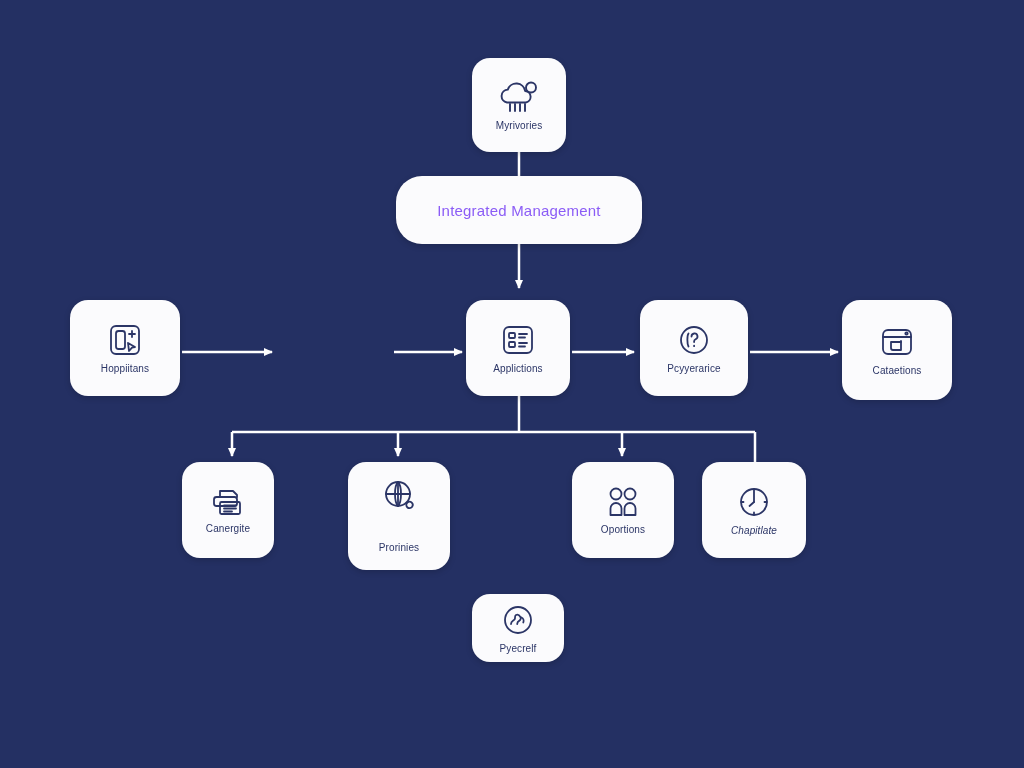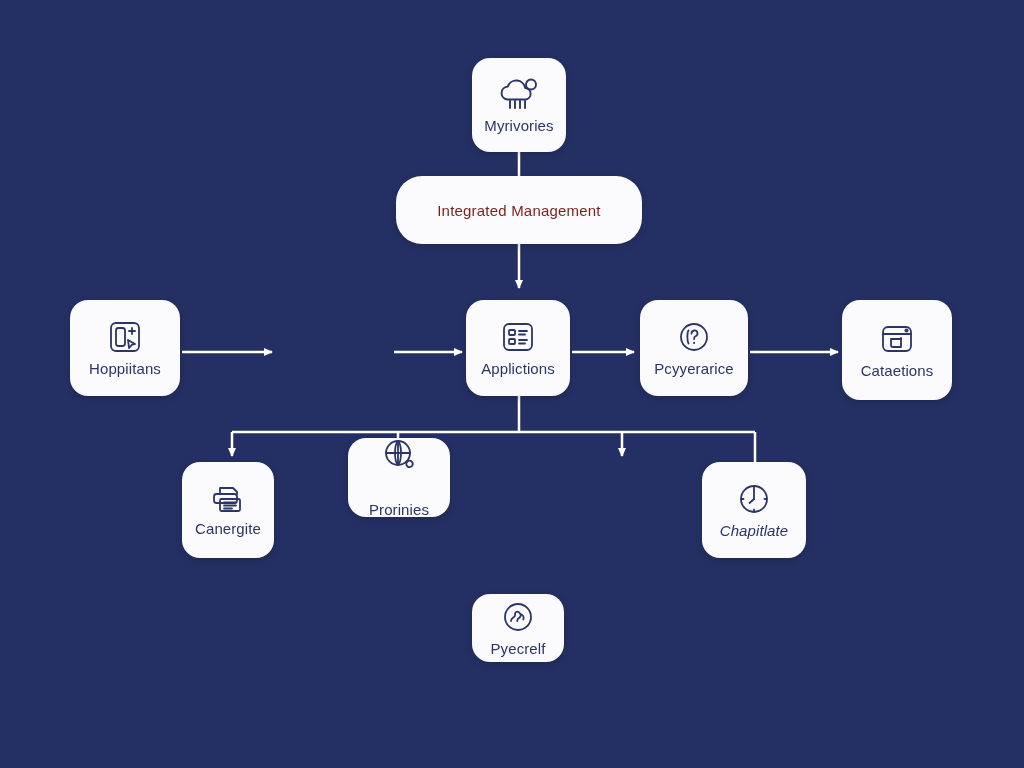--- a/index.html
+++ b/index.html
@@ -36,51 +36,51 @@
     justify-content: center;
     box-shadow: 0 2px 6px rgba(0,0,0,0.18);
     box-sizing: border-box;
   }
   .node .icon {
     display: block;
     line-height: 0;
     margin-bottom: 6px;
   }
   .node .label {
-    font-size: 15px;
+    font-size: 10px;
     color: #2b3566;
     letter-spacing: 0.1px;
     text-align: center;
     white-space: nowrap;
   }
   .bar {
     position: absolute;
     background: #fbfbfd;
     border-radius: 26px;
     display: flex;
     align-items: center;
     justify-content: center;
     box-shadow: 0 2px 6px rgba(0,0,0,0.18);
   }
   .bar .label {
     font-size: 15px;
-    color: #7f1d1d;
+    color: #8b5cf6;
     letter-spacing: 0.2px;
     text-align: center;
   }
   
   #node-root      { left: 472px; top: 58px;  width: 94px;  height: 94px; }
   #bar-integrated { left: 396px; top: 176px; width: 246px; height: 68px; }
   #node-hoppiitans{ left: 70px;  top: 300px; width: 110px; height: 96px; }
   #node-nanagement{ left: 278px; top: 300px; width: 114px; height: 96px; }
   #node-applictions{left: 466px; top: 300px; width: 104px; height: 96px; }
   #node-pcyyerarice{left: 640px; top: 300px; width: 108px; height: 96px; }
   #node-cataetions{ left: 842px; top: 300px; width: 110px; height: 100px;}
   #node-canergite { left: 182px; top: 462px; width: 92px; height: 96px; }
-  #node-prorinies { left: 348px; top: 438px; width: 102px; height: 79px; gap: 23px; }
+  #node-prorinies { left: 348px; top: 462px; width: 102px; height: 108px; gap: 23px; }
   #node-oportions { left: 572px; top: 462px; width: 102px; height: 96px; }
   #node-chapitlate{ left: 702px; top: 462px; width: 104px; height: 96px; font-style: italic; }
   #node-pyecrelf  { left: 472px; top: 594px; width: 92px;  height: 68px; }
 </style>
 </head>
 <body>
 
 <div id="canvas">
 
   <svg class="connectors" viewBox="0 0 1024 768" xmlns="http://www.w3.org/2000/svg">
@@ -190,20 +190,31 @@
       <svg width="34" height="34" viewBox="0 0 34 34" fill="none" stroke="#2b3566" stroke-width="1.8" stroke-linecap="round" stroke-linejoin="round">
         <circle cx="16" cy="15" r="12"></circle>
         <path d="M4 15h24M16 3v24"></path>
         <path d="M16 3c4 4 4 20 0 24M16 3c-4 4-4 20 0 24"></path>
         <path d="M25.5 23.5a3.2 3.2 0 1 0 4.5 4.5 3.2 3.2 0 0 0-4.5-4.5z"></path>
       </svg>
     </span>
     <span class="label">Prorinies</span>
   </div>
 
+  <div class="node" id="node-oportions">
+    <span class="icon">
+      <svg width="34" height="32" viewBox="0 0 34 32" fill="none" stroke="#2b3566" stroke-width="1.8" stroke-linecap="round" stroke-linejoin="round">
+        <circle cx="10" cy="8" r="5.5"></circle>
+        <circle cx="24" cy="8" r="5.5"></circle>
+        <path d="M4.5 29v-6.5a5.5 5.5 0 0 1 11 0V29z"></path>
+        <path d="M18.5 29v-6.5a5.5 5.5 0 0 1 11 0V29z"></path>
+      </svg>
+    </span>
+    <span class="label">Oportions</span>
+  </div>
 
   <div class="node" id="node-chapitlate">
     <span class="icon">
       <svg width="34" height="34" viewBox="0 0 34 34" fill="none" stroke="#2b3566" stroke-width="1.8" stroke-linecap="round" stroke-linejoin="round">
         <circle cx="17" cy="17" r="13"></circle>
         <path d="M17 17V7.5"></path>
         <path d="M17 17l-4.5 4"></path>
         <path d="M17 4.5v2M29.5 17h-2M17 29.5v-2M4.5 17h2"></path>
       </svg>
     </span>

